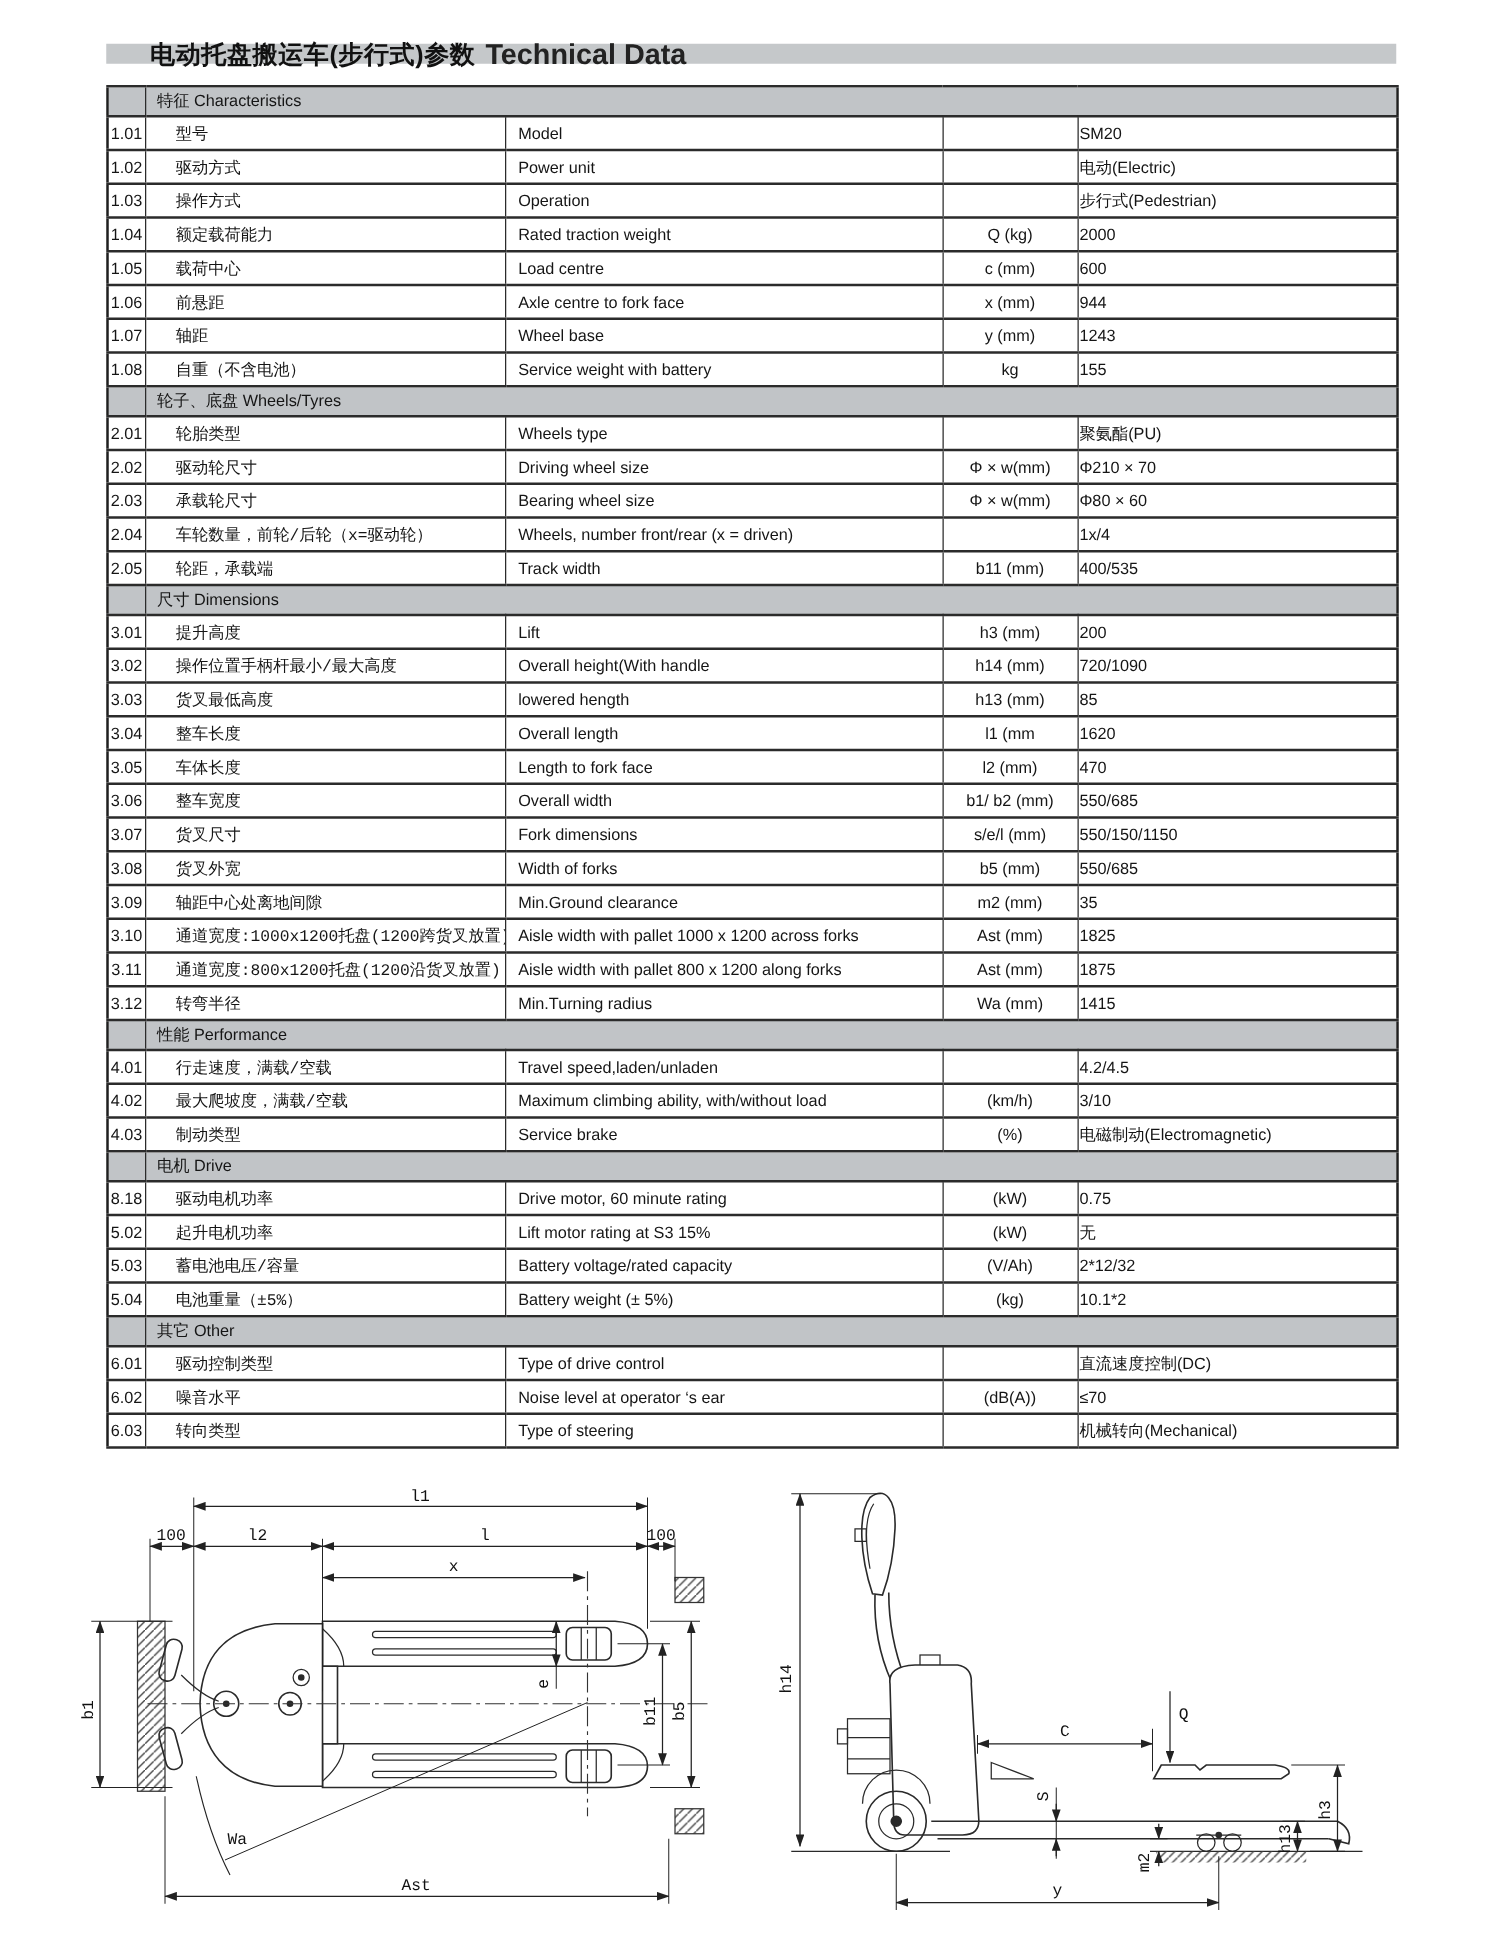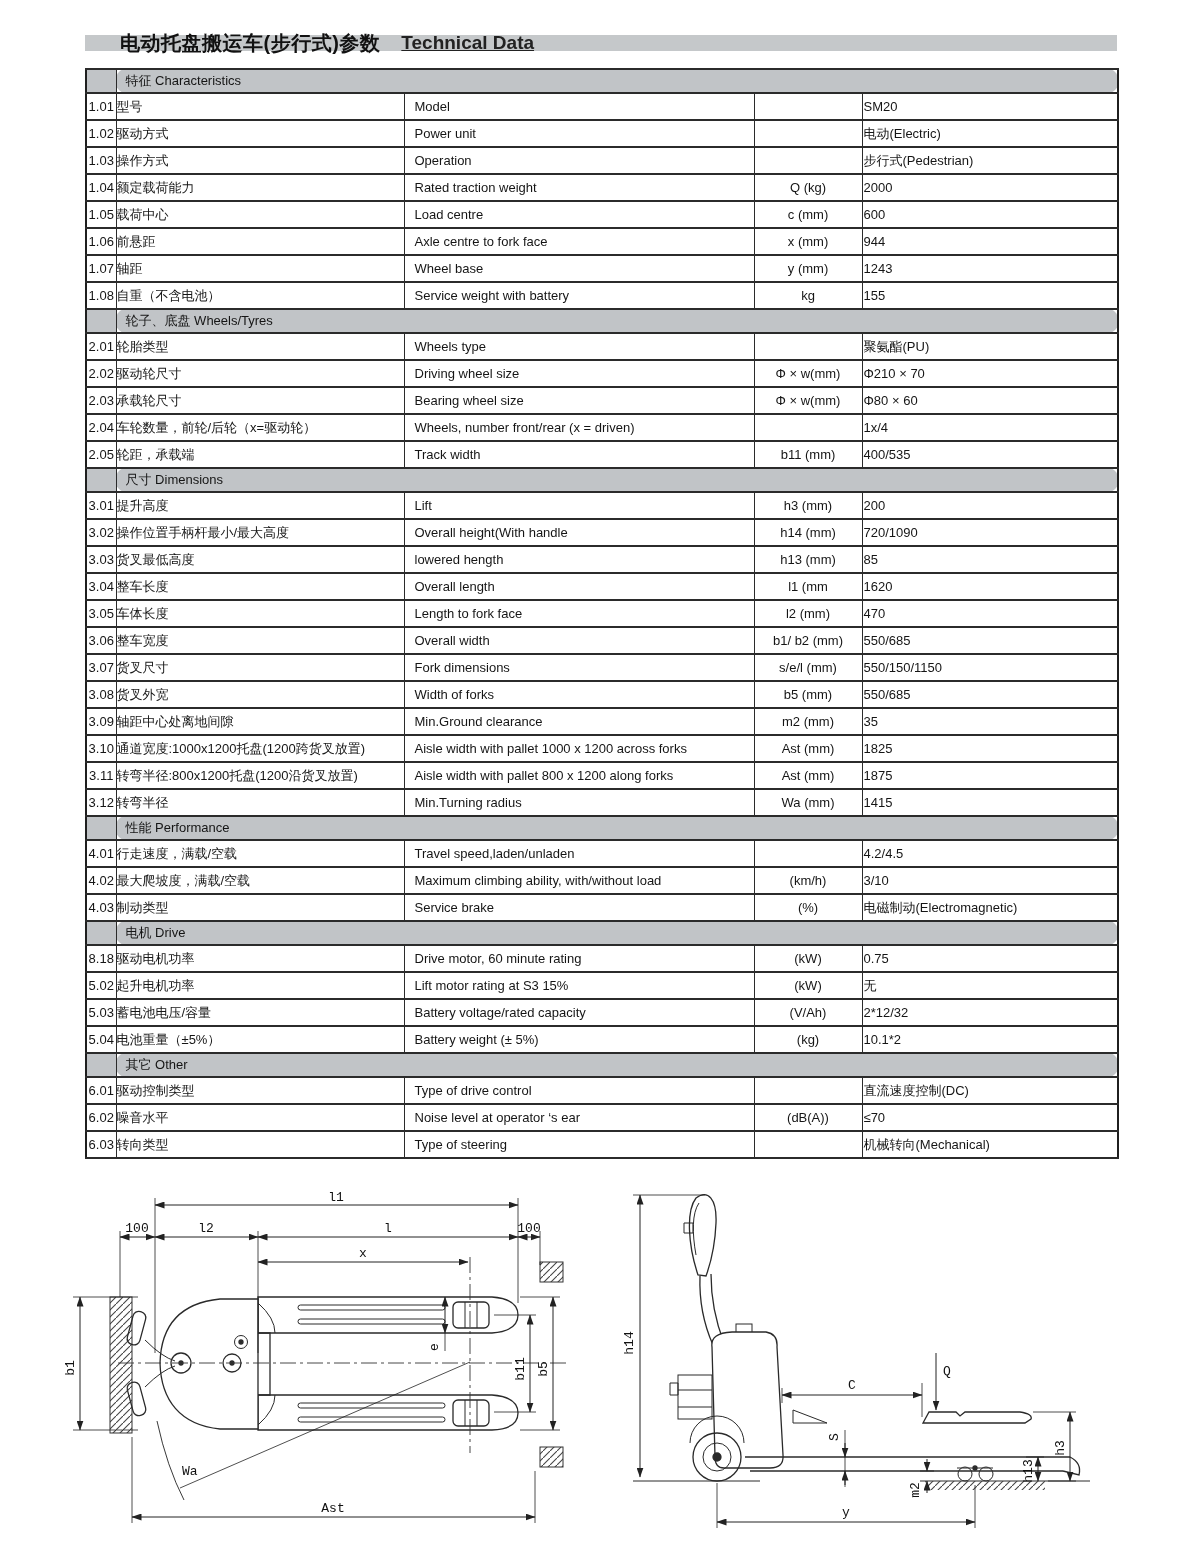--- a/index.html
+++ b/index.html
@@ -1,36 +1,36 @@
 <!DOCTYPE html>
 <html><head>
 <meta charset="utf-8">
 <style>
   html,body{margin:0;padding:0;background:#fff;}
   .page{position:relative;width:1200px;height:1560px;background:#ffffff;overflow:hidden;
         font-family:"Liberation Sans",sans-serif;color:#1a1a1a;}
   .titlebar{position:absolute;left:85px;top:35px;width:1032px;height:16px;background:#c5c8ca;
             display:flex;align-items:center;padding-left:35px;box-sizing:border-box;}
   .t-zh{font-weight:bold;font-size:20px;letter-spacing:.5px;color:#111;}
-  .t-en{font-weight:bold;font-size:19px;margin-left:21px;color:#222;text-decoration:underline;}
+  .t-en{font-weight:bold;font-size:23px;margin-left:8px;color:#222;}
   table.spec{position:absolute;left:85px;top:68px;width:1032px;border-collapse:collapse;
              table-layout:fixed;border:2px solid #1f1f1f;}
   table.spec td{border-left:1px solid #2b2b2b;border-right:1px solid #2b2b2b;
                 border-top:2px solid #2b2b2b;border-bottom:2px solid #2b2b2b;
                 white-space:nowrap;overflow:hidden;vertical-align:middle;
                 font-size:13px;color:#151515;background:#fff;}
   tr.data-row{height:27px;}
   tr.sec-row{height:24px;}
   td.c-no{text-align:center;font-size:12px;padding:0 1px;margin-left:26px;}
-  td.c-zh{padding-left:0;font-size:12.5px;}
+  td.c-zh{padding-left:24px;font-size:12.5px;font-family:Liberation Mono, monospace;}
   td.c-en{padding-left:10px;margin-left:44px;}
   td.c-unit{text-align:center;}
   td.c-val{text-align:left;}
   tr.sec-row td{background:#c1c4c7;}
-  td.sec-label{font-size:14.5px;padding-left:9px;color:#1c1c1c;border-radius:10px;}
+  td.sec-label{font-size:14.5px;padding-left:9px;color:#1c1c1c;}
   .drawing{position:absolute;}
   #topview{left:60px;top:1185px;}
   #sideview{left:620px;top:1185px;}
   svg text{font-family:"Liberation Mono","DejaVu Sans Mono",monospace;font-size:13px;fill:#111;}
 </style>
 </head>
 <body>
 
 <div class="page">
 
@@ -216,21 +216,21 @@
         </tr>
         <tr class="data-row">
           <td class="c-no">3.10</td>
           <td class="c-zh">通道宽度:1000x1200托盘(1200跨货叉放置)</td>
           <td class="c-en">Aisle width with pallet 1000 x 1200 across forks</td>
           <td class="c-unit">Ast (mm)</td>
           <td class="c-val">1825</td>
         </tr>
         <tr class="data-row">
           <td class="c-no">3.11</td>
-          <td class="c-zh">转弯半径:800x1200托盘(1200沿货叉放置)</td>
+          <td class="c-zh">通道宽度:800x1200托盘(1200沿货叉放置)</td>
           <td class="c-en">Aisle width with pallet 800 x 1200 along forks</td>
           <td class="c-unit">Ast (mm)</td>
           <td class="c-val">1875</td>
         </tr>
         <tr class="data-row">
           <td class="c-no">3.12</td>
           <td class="c-zh">转弯半径</td>
           <td class="c-en">Min.Turning radius</td>
           <td class="c-unit">Wa (mm)</td>
           <td class="c-val">1415</td>

